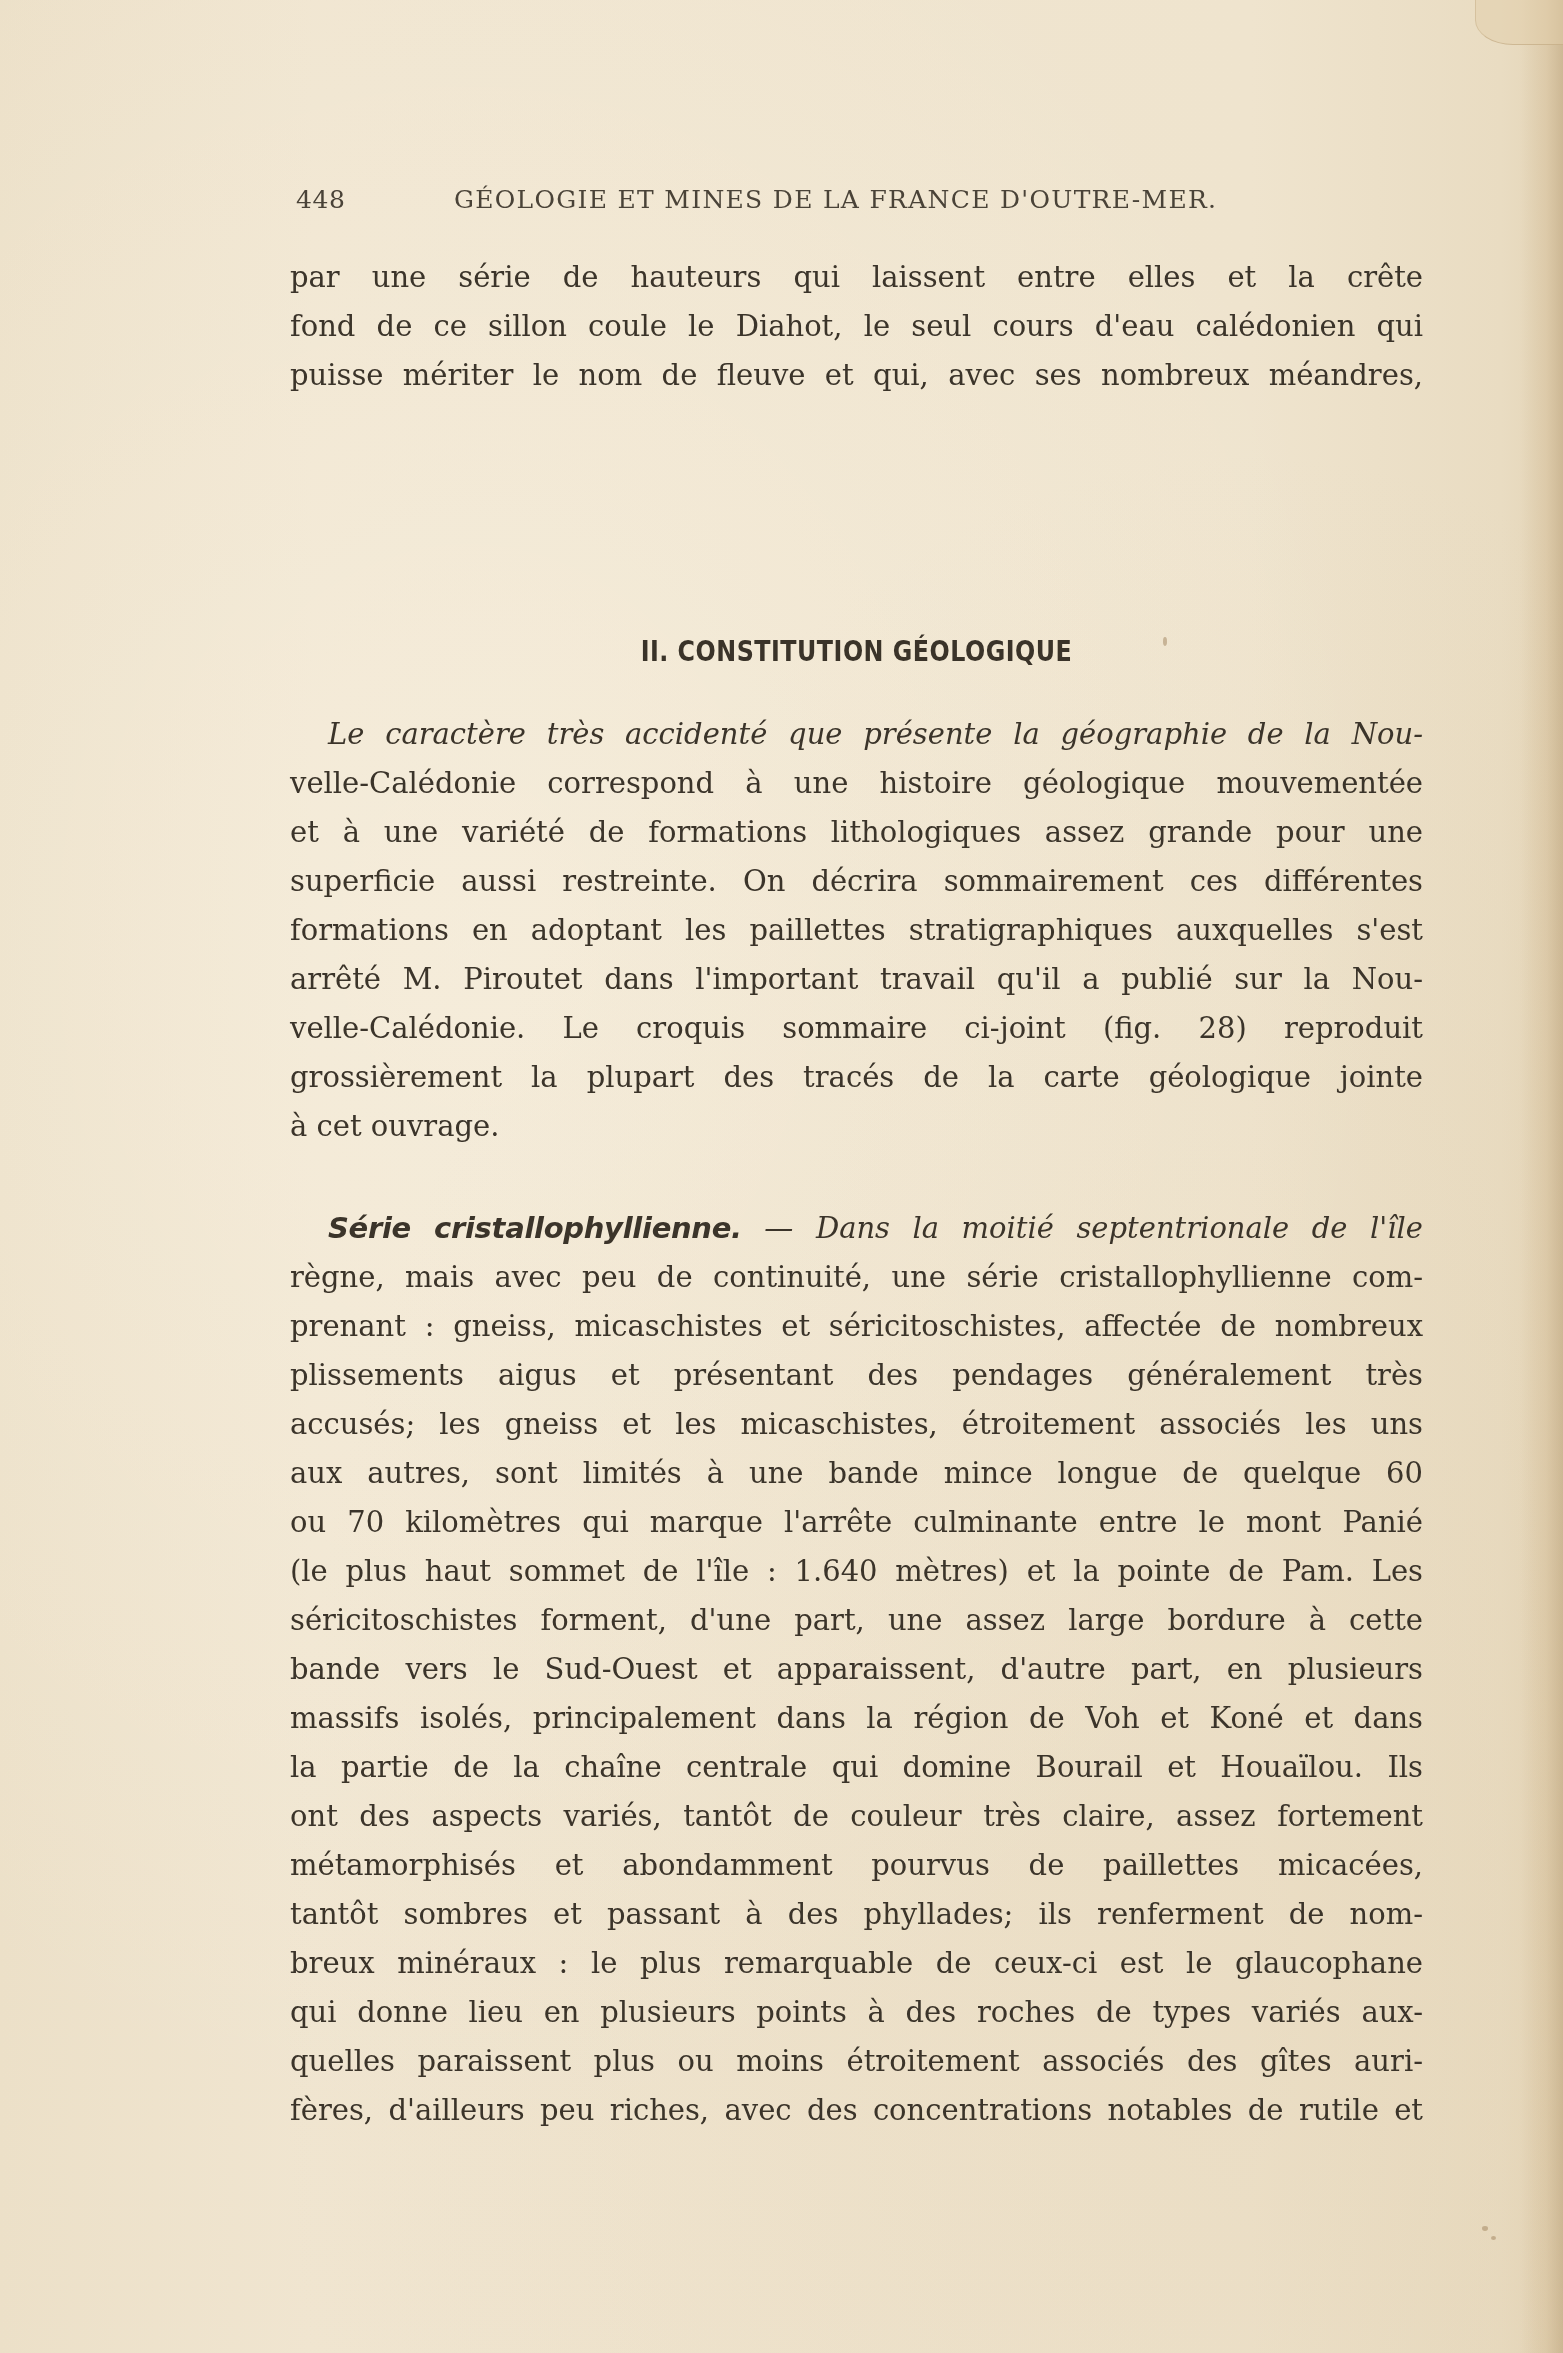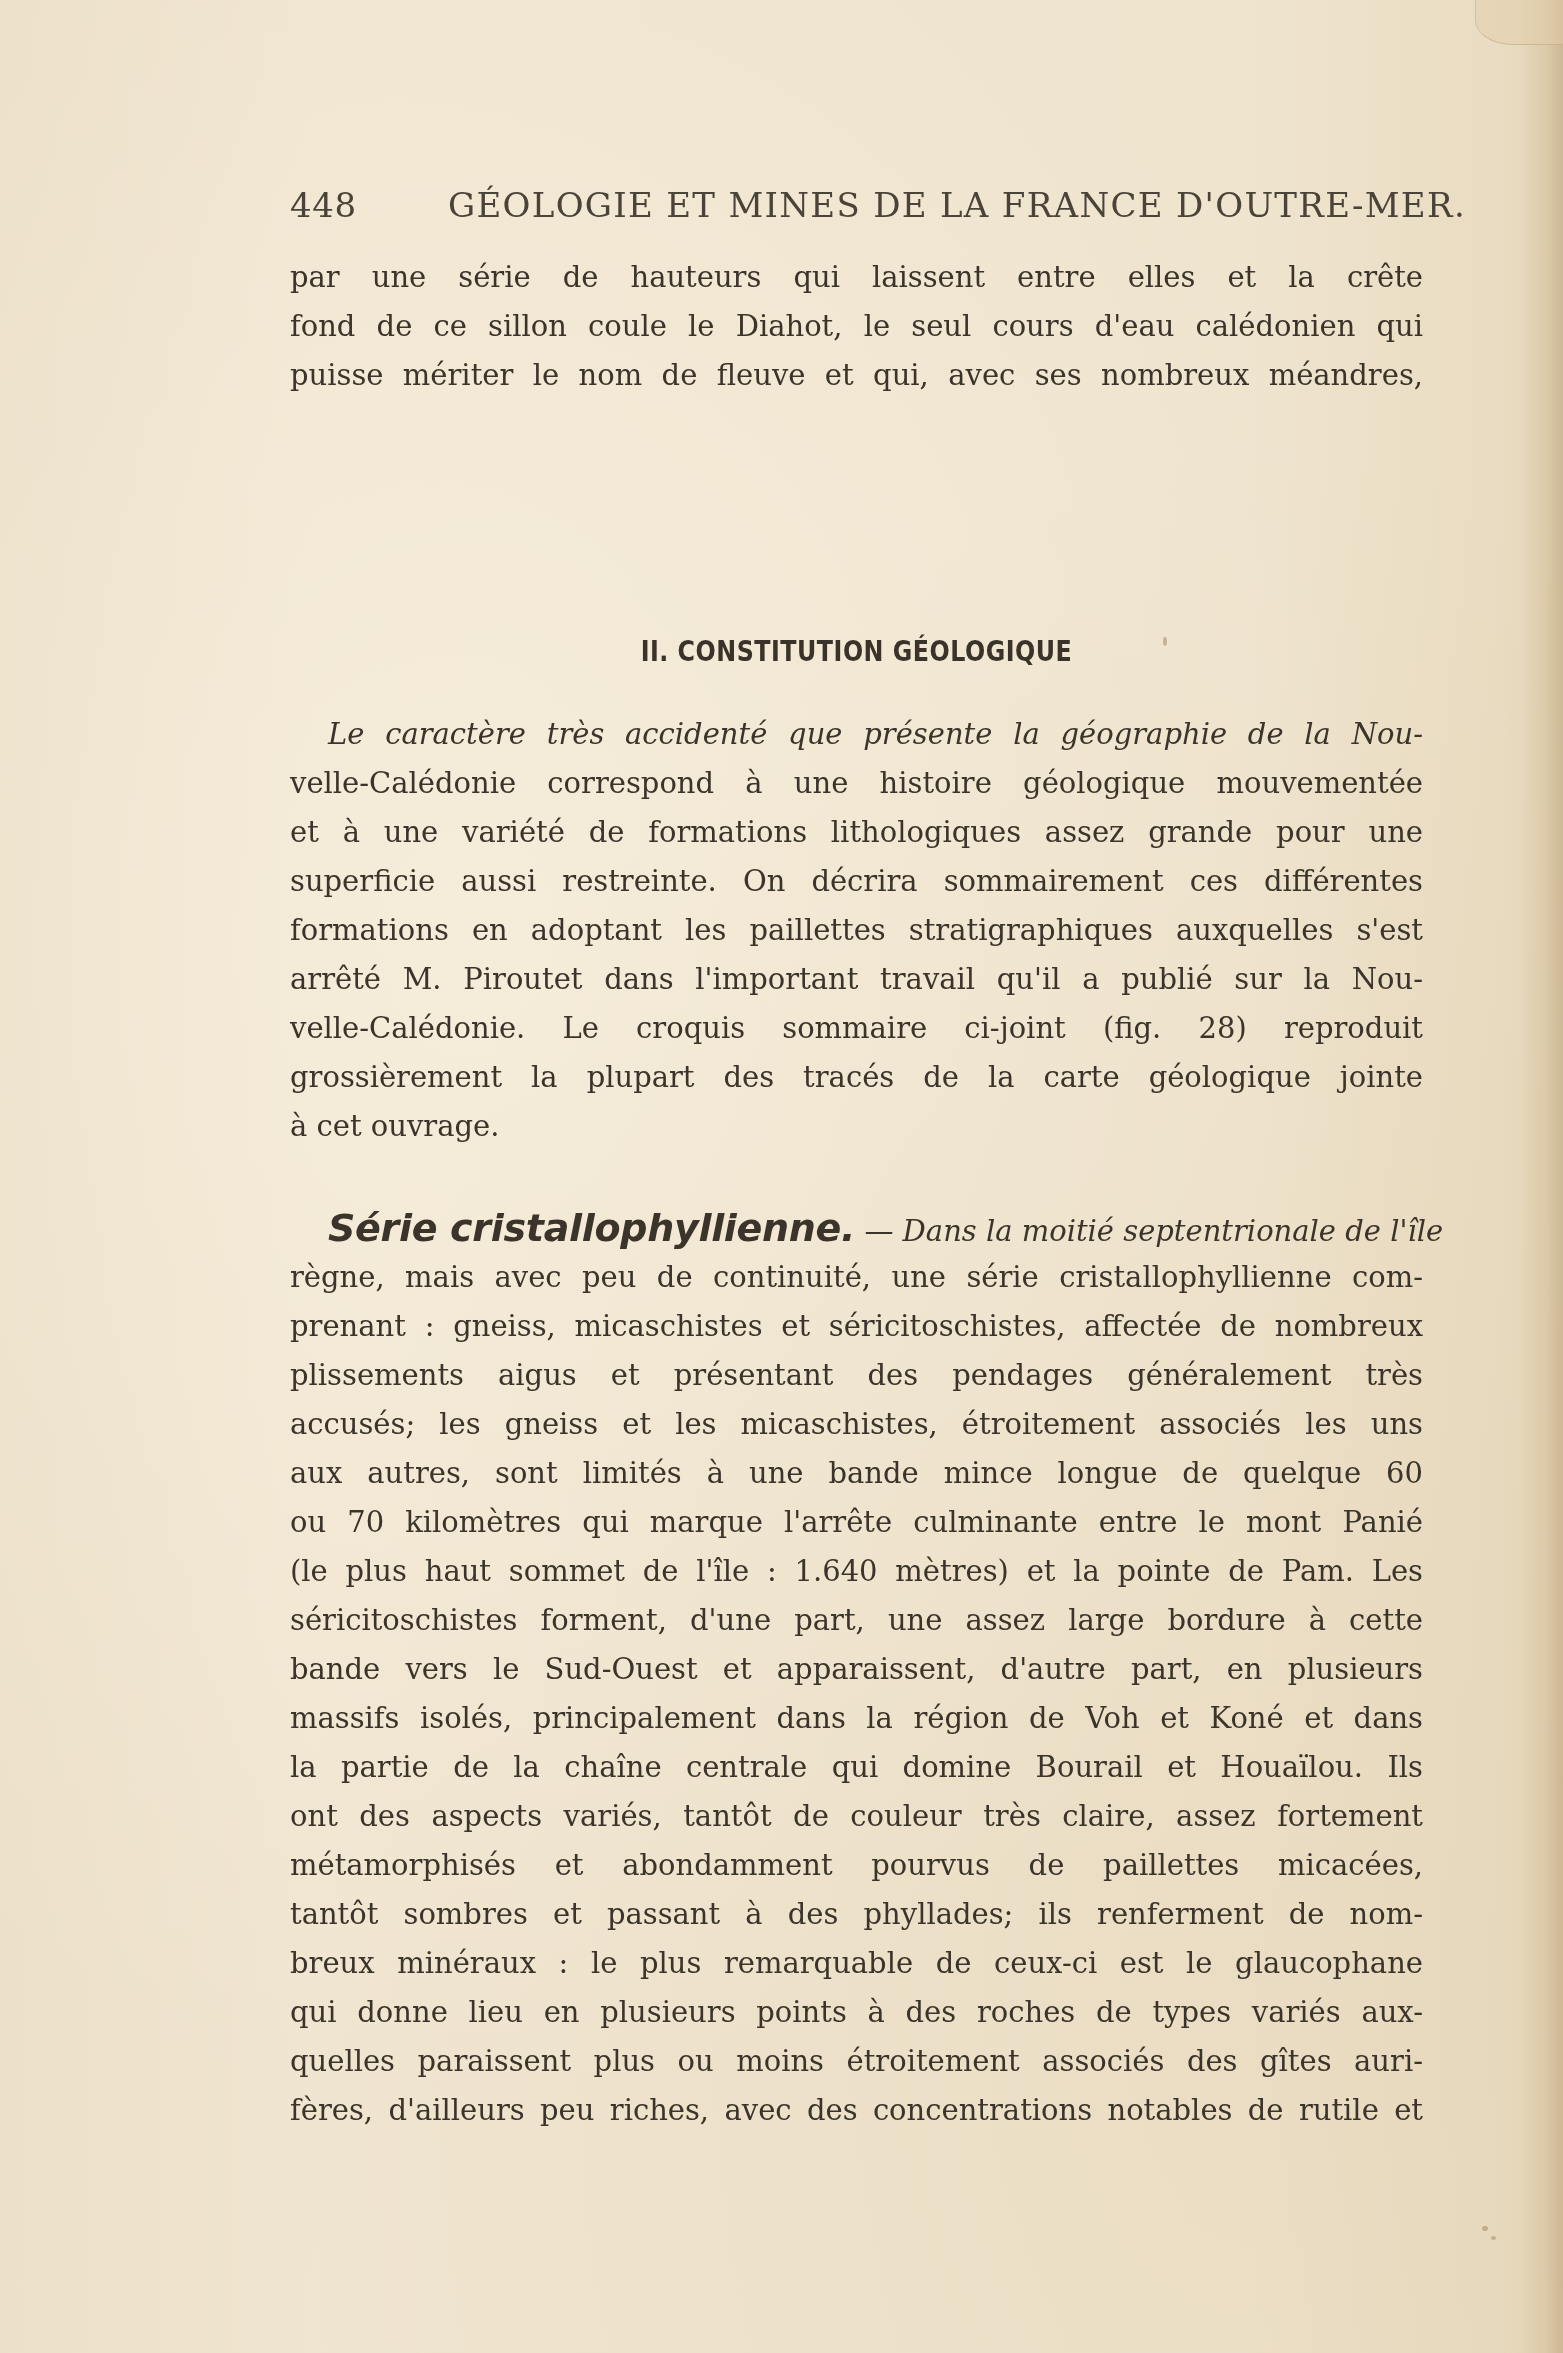--- a/index.html
+++ b/index.html
@@ -38,24 +38,24 @@
       width: 88px;
       height: 44px;
       border-bottom: 1.3px solid rgba(190,165,125,0.6);
       border-left: 1.3px solid rgba(190,165,125,0.4);
       border-bottom-left-radius: 38px 25px;
       background: rgba(225,205,170,0.5);
     }
     .running-head {
       position: absolute;
       top: 185px;
-      left: 290px;
+      left: 296px;
       width: 1133px;
       height: 38px;
-      font-size: 34px;
+      font-size: 25px;
       letter-spacing: 0.6px;
       color: #4a4338;
       white-space: nowrap;
     }
     .running-head .folio {
       position: absolute;
       left: 0;
       top: 0;
     }
     .running-head .title {
@@ -101,21 +101,21 @@
       font-size: 29px;
       letter-spacing: 0.6px;
       color: #3a3329;
       transform: scaleX(0.82);
     }
     .p2 { top: 710px; }
     .p3 { top: 1204px; }
     .run-in {
       font-family: "DejaVu Sans", "Liberation Sans", sans-serif;
       font-weight: bold;
-      font-size: 38px;
+      font-size: 29px;
       letter-spacing: -0.3px;
     }
     .speck {
       position: absolute;
       background: rgba(150,120,80,0.45);
       border-radius: 50%;
     }
   </style>
 </head>
 <body>

